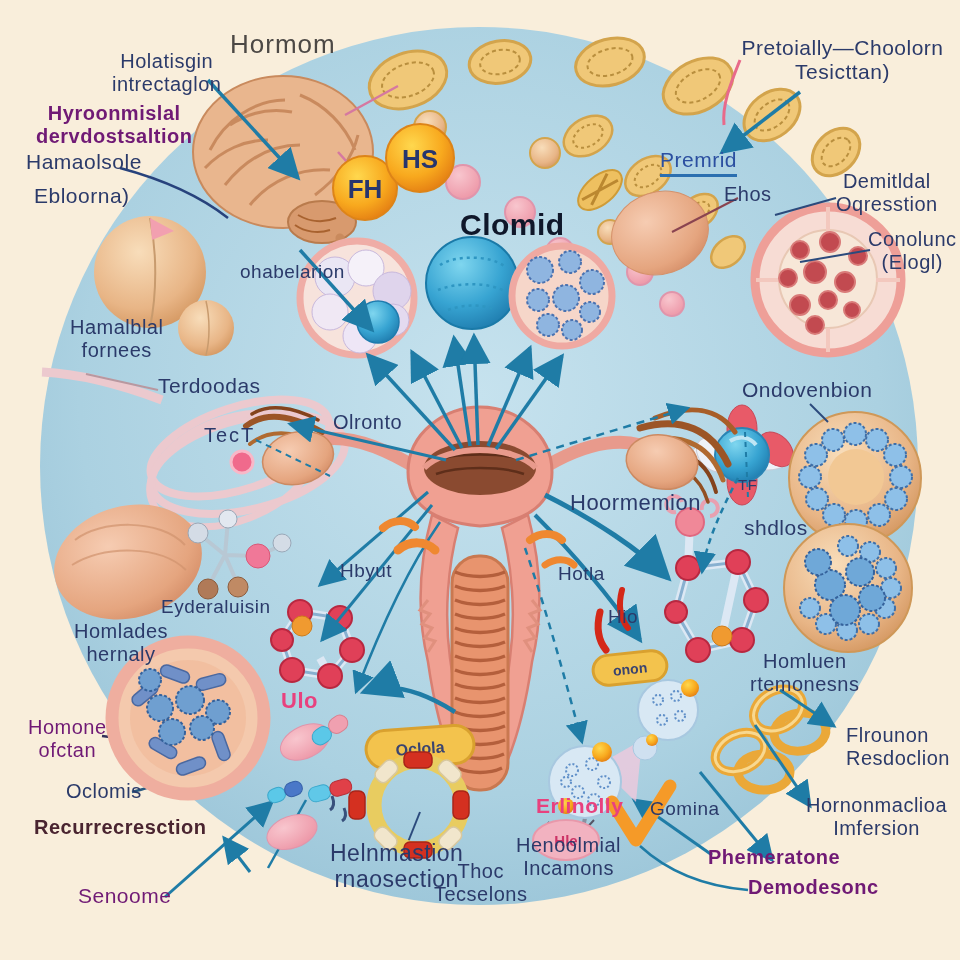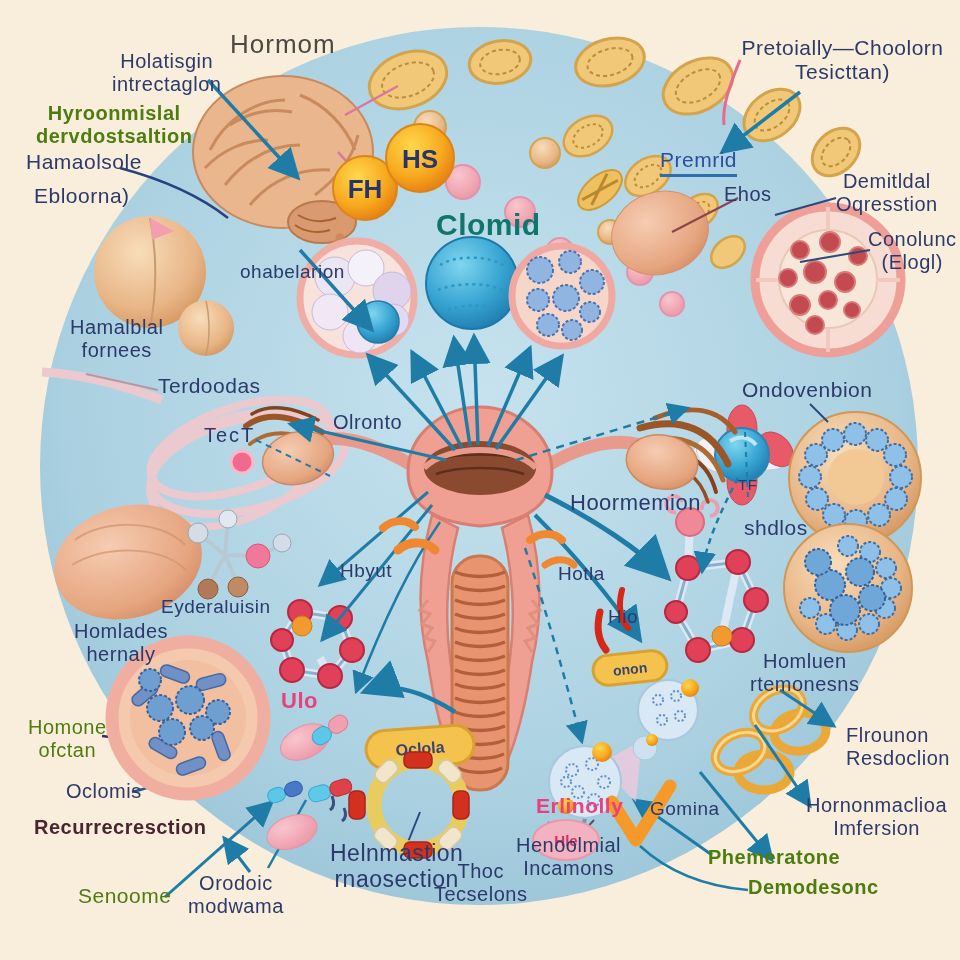--- a/index.html
+++ b/index.html
@@ -1,23 +1,23 @@
 <!DOCTYPE html>
 <html><head>
 <meta charset="utf-8">
 <style>
   html,body{margin:0;padding:0;background:#f9eedb;}
   #stage{position:relative;width:960px;height:960px;overflow:hidden;
          font-family:"Liberation Sans", sans-serif;background:#f9eedb;}
   #art{position:absolute;left:0;top:0;z-index:1;}
   .lbl{position:absolute;z-index:2;white-space:pre-line;line-height:1.15;
        color:#2b3a6a;letter-spacing:.5px;}
-  .c-dark{color:#4d7c0f;}
+  .c-dark{color:#701a75;}
   .c-dark2{color:#4c4845;}
-  .c-black{color:#0f766e;}
+  .c-black{color:#0f172a;margin-left:24px;}
   .c-maroon{color:#4a2430;}
   .c-pink{color:#e8417e;}
   .c-blue{color:#2b4fa0;}
   .bold{font-weight:bold;}
   .center{text-align:center;}
   .underline{border-bottom:3px solid #2b6fb0;padding-bottom:2px;}
 </style>
 </head>
 <body>
 
@@ -526,22 +526,20 @@
   <div class="lbl" style="left:608px;top:606px;font-size:19px;">Hio</div>
   <div class="lbl" style="left:340px;top:560px;font-size:19px;">Hbyut</div>
   <div class="lbl" style="left:161px;top:596px;font-size:19px;">Eyderaluisin</div>
   <div class="lbl center" style="left:74px;top:620px;font-size:20px;">Homlades
 hernaly</div>
   <div class="lbl center c-dark" style="left:28px;top:716px;font-size:20px;">Homone
 ofctan</div>
   <div class="lbl" style="left:66px;top:780px;font-size:20px;">Oclomis</div>
   <div class="lbl bold c-maroon" style="left:34px;top:816px;font-size:20px;">Recurrecresction</div>
   <div class="lbl c-dark" style="left:78px;top:884px;font-size:21px;">Senoome</div>
-  <div class="lbl center" style="left:188px;top:872px;font-size:20px;">Orodoic
-modwama</div>
   <div class="lbl bold c-pink" style="left:281px;top:688px;font-size:22px;">Ulo</div>
   <div class="lbl center" style="left:330px;top:840px;font-size:23px;">Helnmastion
 rnaosection</div>
   <div class="lbl bold c-pink" style="left:536px;top:794px;font-size:21px;">Erlinolly</div>
   <div class="lbl center" style="left:434px;top:860px;font-size:20px;">Thoc
 Tecselons</div>
   <div class="lbl center" style="left:516px;top:834px;font-size:20px;">Henoolmial
 Incamons</div>
   <div class="lbl center" style="left:750px;top:650px;font-size:20px;">Homluen
 rtemonesns</div>

